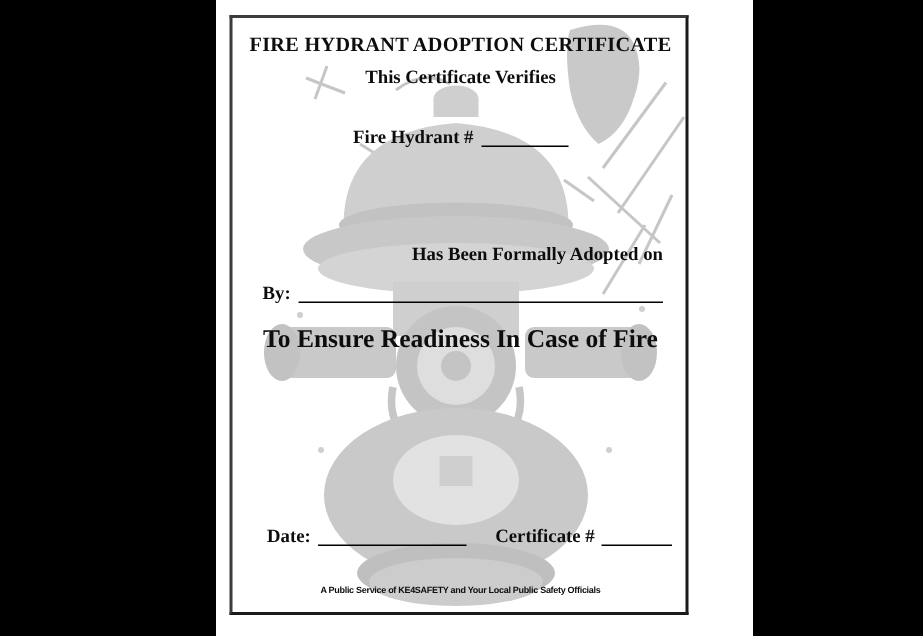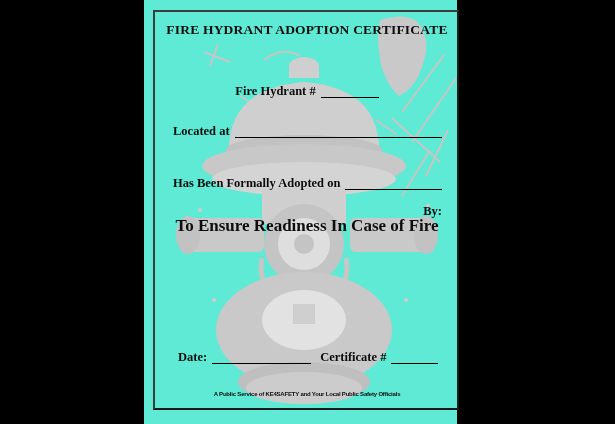--- a/index.html
+++ b/index.html
@@ -1,21 +1,21 @@
 <!DOCTYPE html>
 <html><head>
 <meta charset="utf-8">
 <style>
   html,body{margin:0;padding:0;}
   body{
     width:615px;height:424px;background:#000;position:relative;overflow:hidden;
     font-family:"Liberation Serif", serif;
   }
   .page{
-    position:absolute;left:144px;top:0;width:313px;height:424px;background:#5eead4;text-decoration:underline;
+    position:absolute;left:144px;top:0;width:358px;height:424px;background:#ffffff;text-decoration:underline;
   }
   .frame{
     position:absolute;left:9px;top:10px;width:302px;height:396px;
     border:2px solid #3c3c3c;border-bottom-color:#1a1a1a;border-right-color:#1a1a1a;
     z-index:3;pointer-events:none;
   }
   .watermark{
     position:absolute;left:0;top:0;width:326px;height:424px;z-index:1;
   }
   .content{
@@ -25,30 +25,30 @@
   .row{position:absolute;display:flex;align-items:flex-end;font-size:12.5px;line-height:14px;white-space:nowrap;}
   .centered{left:0;right:0;justify-content:center;}
   .lbl{flex:0 0 auto;text-align:right;}
   .line{border-bottom:1.2px solid #000;height:13px;margin-left:5px;}
   .line.fill{flex:1 1 auto;}
   .title-row{top:23px;font-size:13.5px;letter-spacing:.2px;}
   .subtitle-row{top:44px;font-size:12.5px;}
   .hydrant-row{top:84px;}
   .hydrant-row .line{width:58px;}
   .located-row{top:124px;left:29px;right:28px;}
-  .adopted-row{top:176px;left:29px;right:28px;}
-  .by-row{top:204px;left:31px;right:28px;flex-direction:column;}
+  .adopted-row{top:162px;left:29px;right:28px;flex-direction:column;}
+  .by-row{top:188px;left:31px;right:28px;}
   .ensure-row{top:219px;font-size:17px;}
   .winter-row{top:252px;left:36px;right:34px;}
   .signed-row{top:293px;left:34px;right:30px;}
   .titlefield-row{top:332px;left:34px;right:34px;}
   .titlefield-row .line{margin-left:1px;}
   .date-row{top:350px;left:34px;}
   .date-row .date-line{width:99px;}
-  .date-row .cert-label{margin-left:9px;}
+  .date-row .cert-label{margin-left:19px;}
   .date-row .cert-line{width:47px;}
   .footer-row{top:390px;font-family:"Liberation Sans", sans-serif;font-size:6px;
     letter-spacing:-0.2px;line-height:8px;}
 </style>
 </head>
 <body>
 
 <div class="page">
 
   <svg class="watermark" viewBox="0 0 326 424" aria-hidden="true">
@@ -98,30 +98,27 @@
       <circle cx="56" cy="210" r="2"></circle>
         <circle cx="284" cy="206" r="2"></circle>
     </g>
   </svg>
 
   <div class="frame"></div>
 
   <div class="content">
     <div class="row centered title-row">FIRE HYDRANT ADOPTION CERTIFICATE</div>
 
+    <div class="row centered subtitle-row">This Certificate Verifies</div>
 
     <div class="row centered hydrant-row">
       <span class="lbl">Fire Hydrant #</span>
       <span class="line"></span>
     </div>
 
-    <div class="row located-row">
-      <span class="lbl">Located at</span>
-      <span class="line fill"></span>
-    </div>
 
     <div class="row adopted-row">
       <span class="lbl">Has Been Formally Adopted on</span>
       <span class="line fill"></span>
     </div>
 
     <div class="row by-row">
       <span class="lbl">By:</span>
       <span class="line fill"></span>
     </div>

